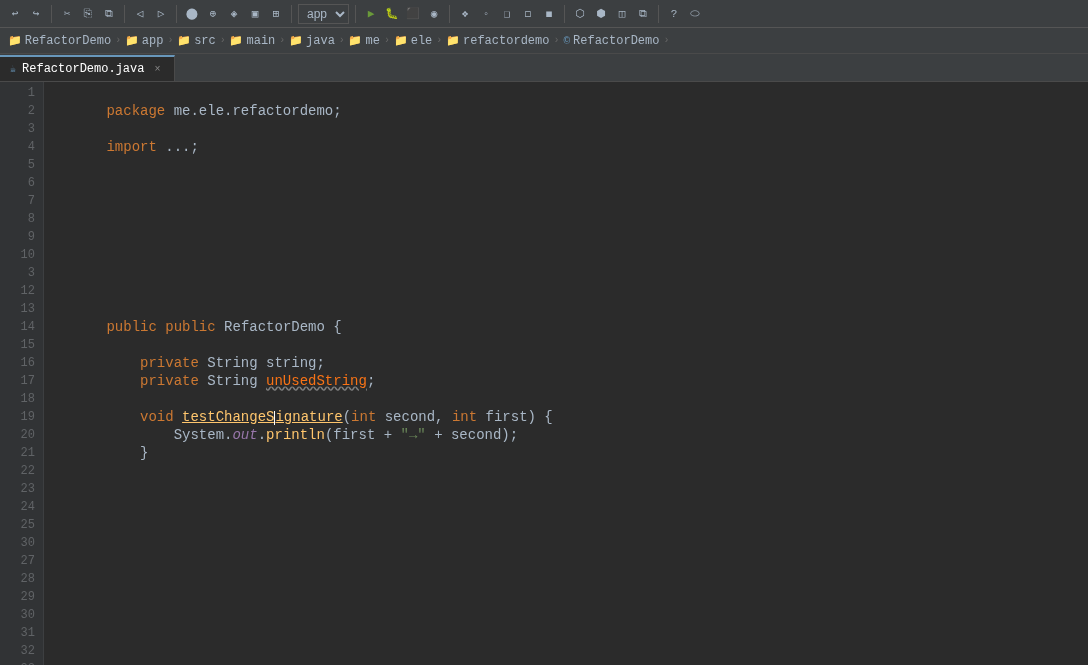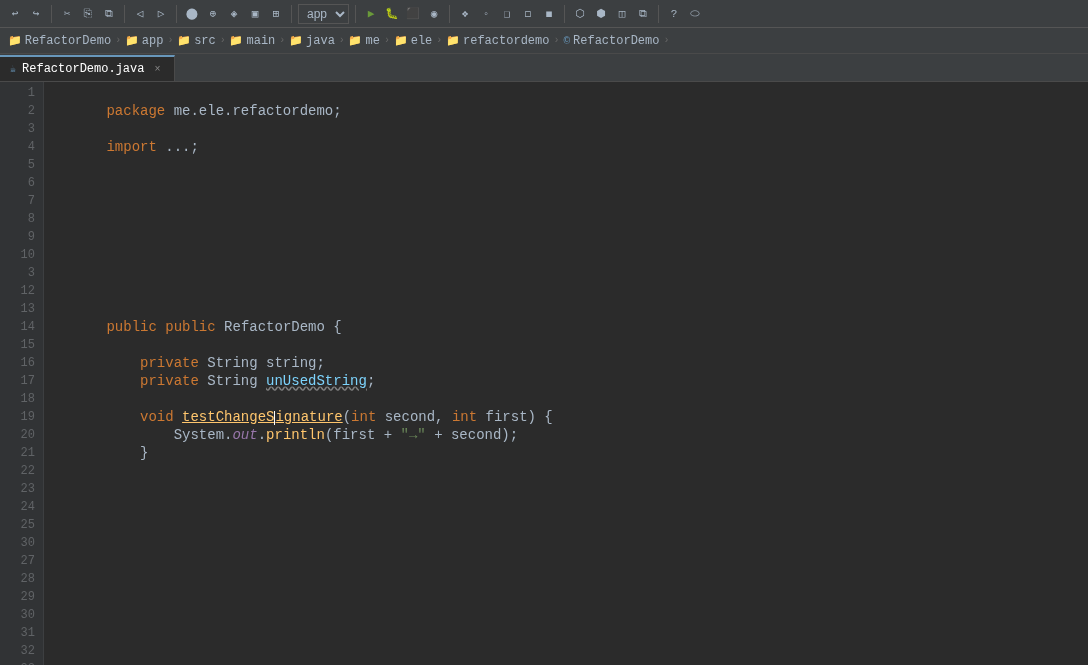--- a/index.html
+++ b/index.html
@@ -340,21 +340,21 @@
       <span class="kw">public</span><span class="plain"> </span><span class="kw">public</span><span class="plain"> </span><span class="classname" style="color:#a9b7c6;">RefactorDemo</span><span class="plain"> {</span>
     </div>
 
     <div class="code-line"> </div>
 
     <div class="code-line">
       <span class="plain">    </span><span class="kw">private</span><span class="plain"> String </span><span class="plain" style="color:#a9b7c6;">string</span><span class="plain">;</span>
     </div>
 
     <div class="code-line">
-      <span class="plain">    </span><span class="kw">private</span><span class="plain"> String </span><span class="plain underline" style="color:#7dd3fc; text-decoration: underline wavy #808080;">unUsedString</span><span class="plain">;</span>
+      <span class="plain">    </span><span class="kw">private</span><span class="plain"> String </span><span class="plain underline" style="color:#f97316; text-decoration: underline wavy #808080;">unUsedString</span><span class="plain">;</span>
     </div>
 
     <div class="code-line"> </div>
 
 
     <div class="code-line">
       <span class="plain">    </span><span class="kw">void</span><span class="plain"> </span><span class="method underline" style="text-decoration: underline;">testChangeS</span><span class="cursor-pos"></span><span class="method underline" style="text-decoration: underline;">ignature</span><span class="plain">(</span><span class="kw">int</span><span class="plain"> second, </span><span class="kw">int</span><span class="plain"> first) {</span>
     </div>
 
     <div class="code-line">

